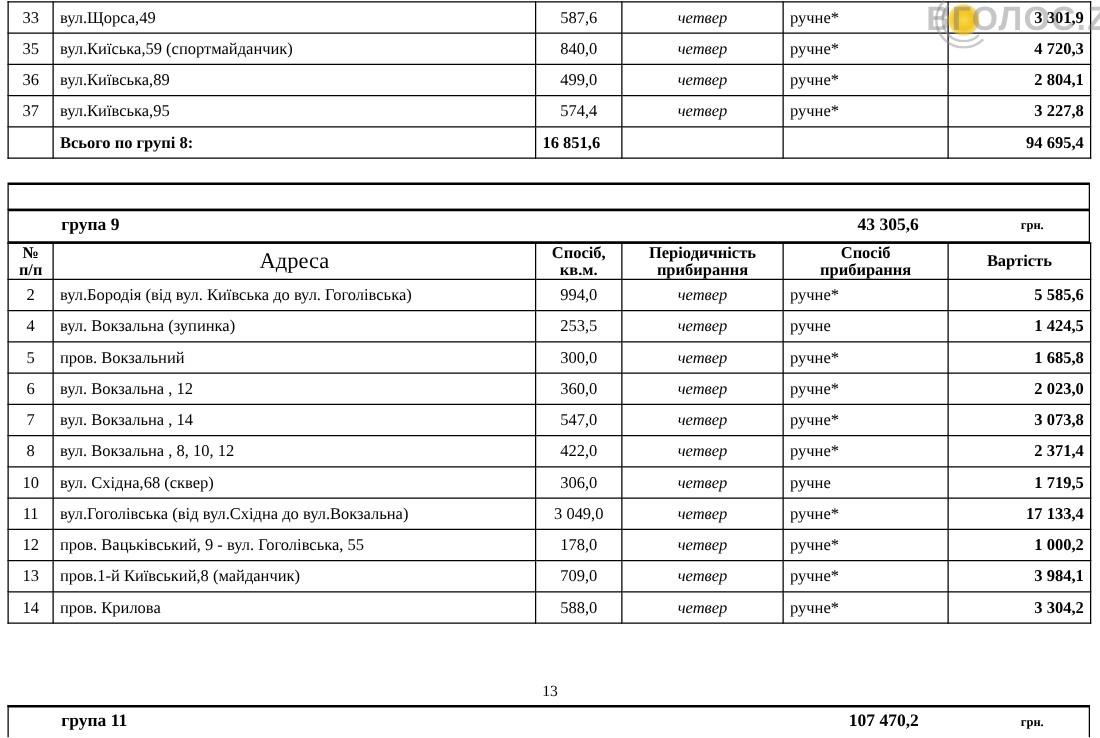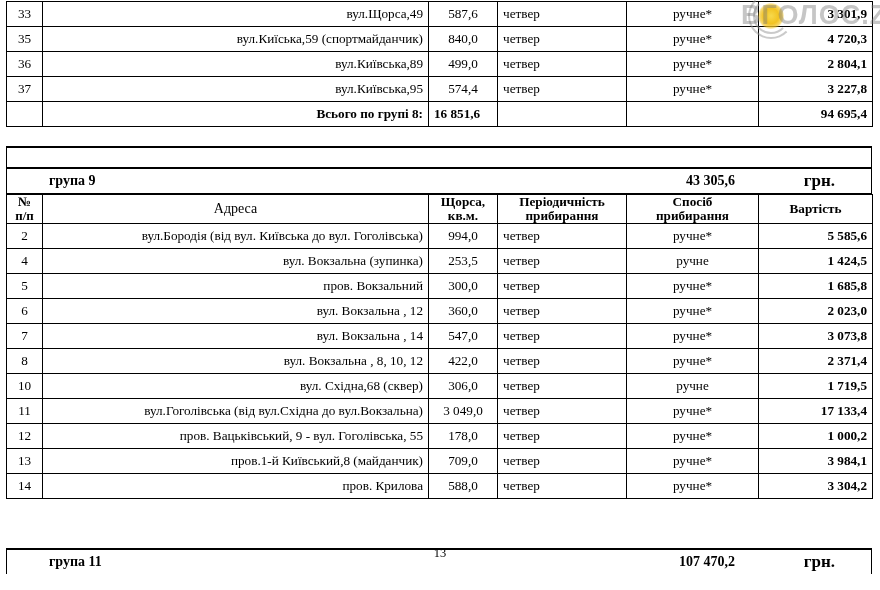--- a/index.html
+++ b/index.html
@@ -46,24 +46,24 @@
 
   
   col.c-num   { width: 36px;  }
   col.c-addr  { width: 386px; }
   col.c-area  { width: 69px;  }
   col.c-freq  { width: 129px; }
   col.c-meth  { width: 132px; }
   col.c-cost  { width: 114px; }
 
   .num   { text-align: center; font-size: 13px; }
-  .addr  { text-align: right; }
+  .addr  { text-align: left; }
   .area  { text-align: center; }
-  .freq  { text-align: left; font-size: 12.3px; }
-  .meth  { text-align: center; font-size: 12.3px; }
+  .freq  { text-align: center; font-size: 12.3px; font-style: italic; }
+  .meth  { font-size: 12.3px; }
   .cost  { text-align: right; font-weight: bold; padding-right: 12px; }
 
   .total-row td { font-weight: bold; }
   .total-row .addr { font-weight: bold; }
   .total-row .area { font-weight: bold; text-align: left; padding-right: 10px; }
   .total-row .cost { font-weight: bold; }
   .total-row td { border-top: 2px solid #000; border-bottom: 2px solid #000; }
 
   
   .spacer-band {
@@ -103,34 +103,34 @@
     transform: translateY(-50%);
     font-weight: bold;
     font-size: 14px;
   }
   .group-band .g-cur {
     position: absolute;
     right: 36px;
     top: 50%;
     transform: translateY(-50%);
     font-weight: bold;
-    font-size: 17px;
+    font-size: 10px;
   }
 
   
   thead td {
     font-weight: bold;
     text-align: center;
     vertical-align: middle;
     height: 54px;
     font-size: 13px;
     line-height: 1.12;
     border-bottom: 2px solid #000;
   }
-  thead td.addr-h { font-weight: normal; font-size: 14px; }
+  thead td.addr-h { font-weight: normal; font-size: 18px; }
   thead td.num-h  { font-size: 13px; }
 
   
   .folio {
     position: absolute;
     left: 0;
     width: 880px;
     text-align: center;
     font-size: 12.5px;
   }
@@ -245,21 +245,21 @@
         <col class="c-cost">
     </colgroup>
     <thead>
       <tr>
         <td class="num-h">
           <div>№</div>
           <div>п/п</div>
         </td>
         <td class="addr-h">Адреса</td>
         <td>
-          <div>Щорса,</div>
+          <div>Спосіб,</div>
           <div>кв.м.</div>
         </td>
         <td>
           <div>Періодичність</div>
           <div>прибирання</div>
         </td>
         <td>
           <div>Спосіб</div>
           <div>прибирання</div>
         </td>
@@ -353,21 +353,21 @@
         <td class="area">588,0</td>
         <td class="freq">четвер</td>
         <td class="meth">ручне*</td>
         <td class="cost">3 304,2</td>
       </tr>
     </tbody>
   </table>
 
   <div class="folio" style="top:546px;">13</div>
 
-  <div class="group-band" style="position:absolute; left:0; top:548px; height:26px; border-bottom:none;">
+  <div class="group-band" style="position:absolute; left:0; top:564px; height:26px; border-bottom:none;">
     <span class="g-label">група 11</span>
     <span class="g-sum">107 470,2</span>
     <span class="g-cur">грн.</span>
   </div>
 
   <div class="watermark" style="left:744px; top:-1px; width:150px; height:34px;">
     <div class="wm-logo" style="left:14px; top:4px;"></div>
     <div class="wm-text" style="position:absolute; left:-3px; top:1px;">ВГОЛОС.ZT</div>
   </div>
 

